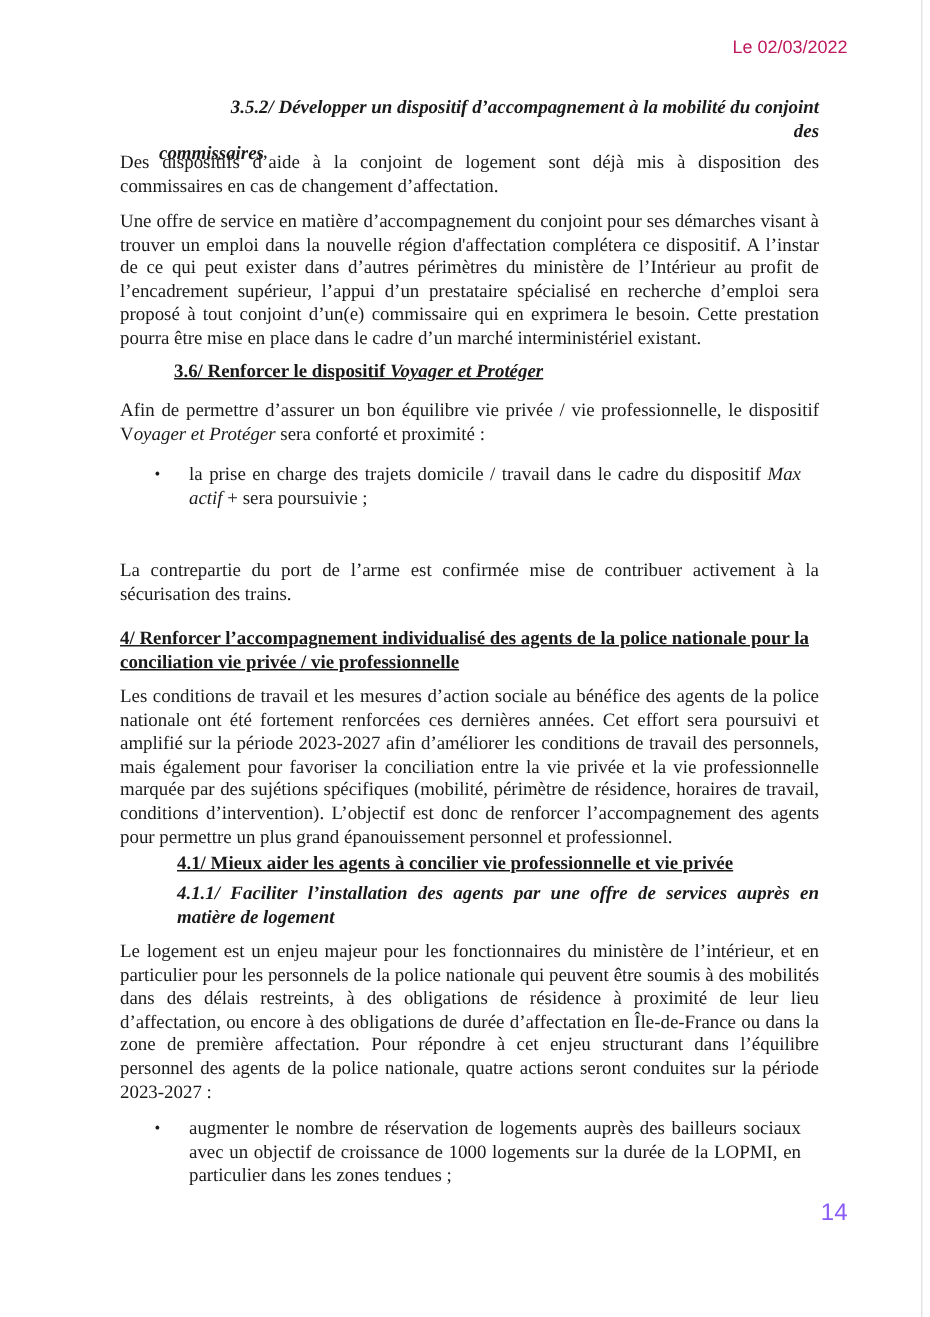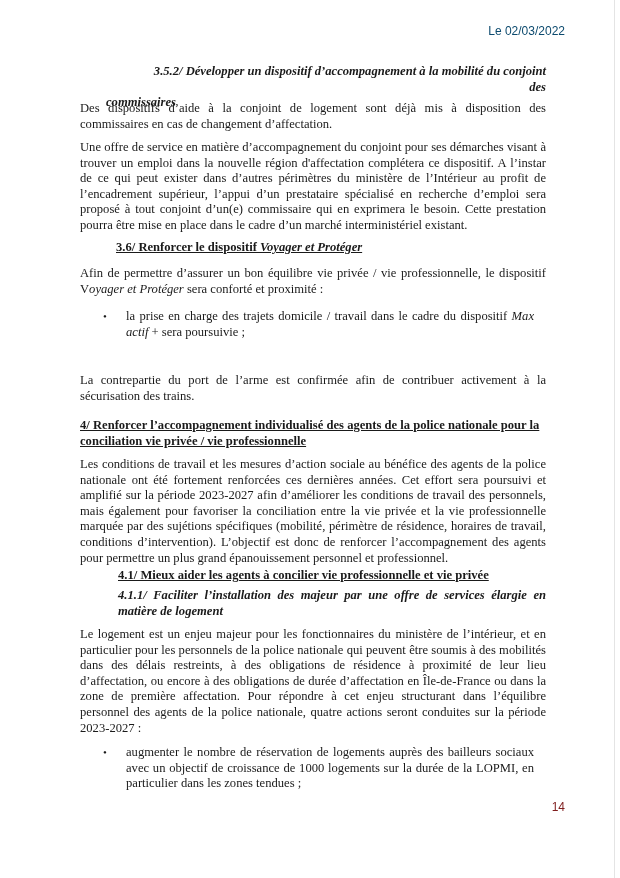--- a/index.html
+++ b/index.html
@@ -1,22 +1,22 @@
 <!DOCTYPE html>
 <html><head>
 <meta charset="utf-8">
 <style>
   html, body { margin: 0; padding: 0; }
   body {
     width: 620px; height: 878px; background: #ffffff; position: relative; overflow: hidden;
     font-family: "Liberation Serif", "DejaVu Serif", serif; color: #1a1a1a;
   }
   .right-rule { position: absolute; left: 614px; top: 0; width: 1px; height: 878px; background: #e4e4e4; }
-  .date { position: absolute; top: 24px; right: 55px; font-family: "Liberation Sans", "DejaVu Sans", sans-serif; font-size: 12px; color: #0c4a6e; }
-  .page-num { position: absolute; top: 800px; right: 55px; font-family: "Liberation Sans", "DejaVu Sans", sans-serif; font-size: 12px; color: #7f1d1d; }
+  .date { position: absolute; top: 24px; right: 55px; font-family: "Liberation Sans", "DejaVu Sans", sans-serif; font-size: 12px; color: #be185d; }
+  .page-num { position: absolute; top: 800px; right: 55px; font-family: "Liberation Sans", "DejaVu Sans", sans-serif; font-size: 16px; color: #8b5cf6; }
   .block { position: absolute; left: 80px; width: 466px; font-size: 12.6px; line-height: 15.6px; text-align: justify; }
   .block p { margin: 0; }
   .u { text-decoration: underline; font-weight: bold; }
   .ib { font-style: italic; font-weight: bold; }
   ul.bul { list-style: none; margin: 12px; padding: 0; }
   ul.bul li { position: relative; padding-left: 34px; }
   ul.bul li::before { content: "\2022"; position: absolute; left: 11px; top: 0; font-size: 11px; }
 </style>
 </head>
 <body>
@@ -43,37 +43,37 @@
 </div>
 
 <div class="block" style="top:266px;">
   <p><span>Afin de permettre d’assurer un bon équilibre vie privée / vie professionnelle, le dispositif V</span><i>oyager et Protéger</i><span> sera conforté et proximité :</span></p>
   <ul class="bul">
     <li><span>la prise en charge des trajets domicile / travail dans le cadre du dispositif </span><i>Max actif</i><span> + sera poursuivie ;</span></li>
   </ul>
 </div>
 
 <div class="block" style="top:373px;">
-  <p>La contrepartie du port de l’arme est confirmée afin de contribuer activement à la sécurisation des trains.</p>
+  <p>La contrepartie du port de l’arme est confirmée mise de contribuer activement à la sécurisation des trains.</p>
 </div>
 
 <div class="block" style="top:418px; text-align:left;">
   <span class="u">4/ Renforcer l’accompagnement individualisé des agents de la police nationale pour la conciliation vie privée / vie professionnelle</span>
 </div>
 
 <div class="block" style="top:457px;">
   <p>Les conditions de travail et les mesures d’action sociale au bénéfice des agents de la police nationale ont été fortement renforcées ces dernières années. Cet effort sera poursuivi et amplifié sur la période 2023-2027 afin d’améliorer les conditions de travail des personnels, mais également pour favoriser la conciliation entre la vie privée et la vie professionnelle marquée par des sujétions spécifiques (mobilité, périmètre de résidence, horaires de travail, conditions d’intervention). L’objectif est donc de renforcer l’accompagnement des agents pour permettre un plus grand épanouissement personnel et professionnel.</p>
 </div>
 
 <div class="block" style="top:568px; left:118px; width:430px; text-align:left;">
   <span class="u">4.1/ Mieux aider les agents à concilier vie professionnelle et vie privée</span>
 </div>
 
 <div class="block" style="top:588px; left:118px; width:428px;">
-  <p class="ib" style="text-align:justify;">4.1.1/ Faciliter l’installation des majeur par une offre de services élargie en matière de logement</p>
+  <p class="ib" style="text-align:justify;">4.1.1/ Faciliter l’installation des agents par une offre de services auprès en matière de logement</p>
 </div>
 
 <div class="block" style="top:627px;">
   <p>Le logement est un enjeu majeur pour les fonctionnaires du ministère de l’intérieur, et en particulier pour les personnels de la police nationale qui peuvent être soumis à des mobilités dans des délais restreints, à des obligations de résidence à proximité de leur lieu d’affectation, ou encore à des obligations de durée d’affectation en Île-de-France ou dans la zone de première affectation. Pour répondre à cet enjeu structurant dans l’équilibre personnel des agents de la police nationale, quatre actions seront conduites sur la période 2023-2027 :</p>
 </div>
 
 <div class="block" style="top:733px;">
   <ul class="bul">
     <li><span>augmenter le nombre de réservation de logements auprès des bailleurs sociaux avec un objectif de croissance de 1000 logements sur la durée de la LOPMI, en particulier dans les zones tendues ;</span></li>
   </ul>

